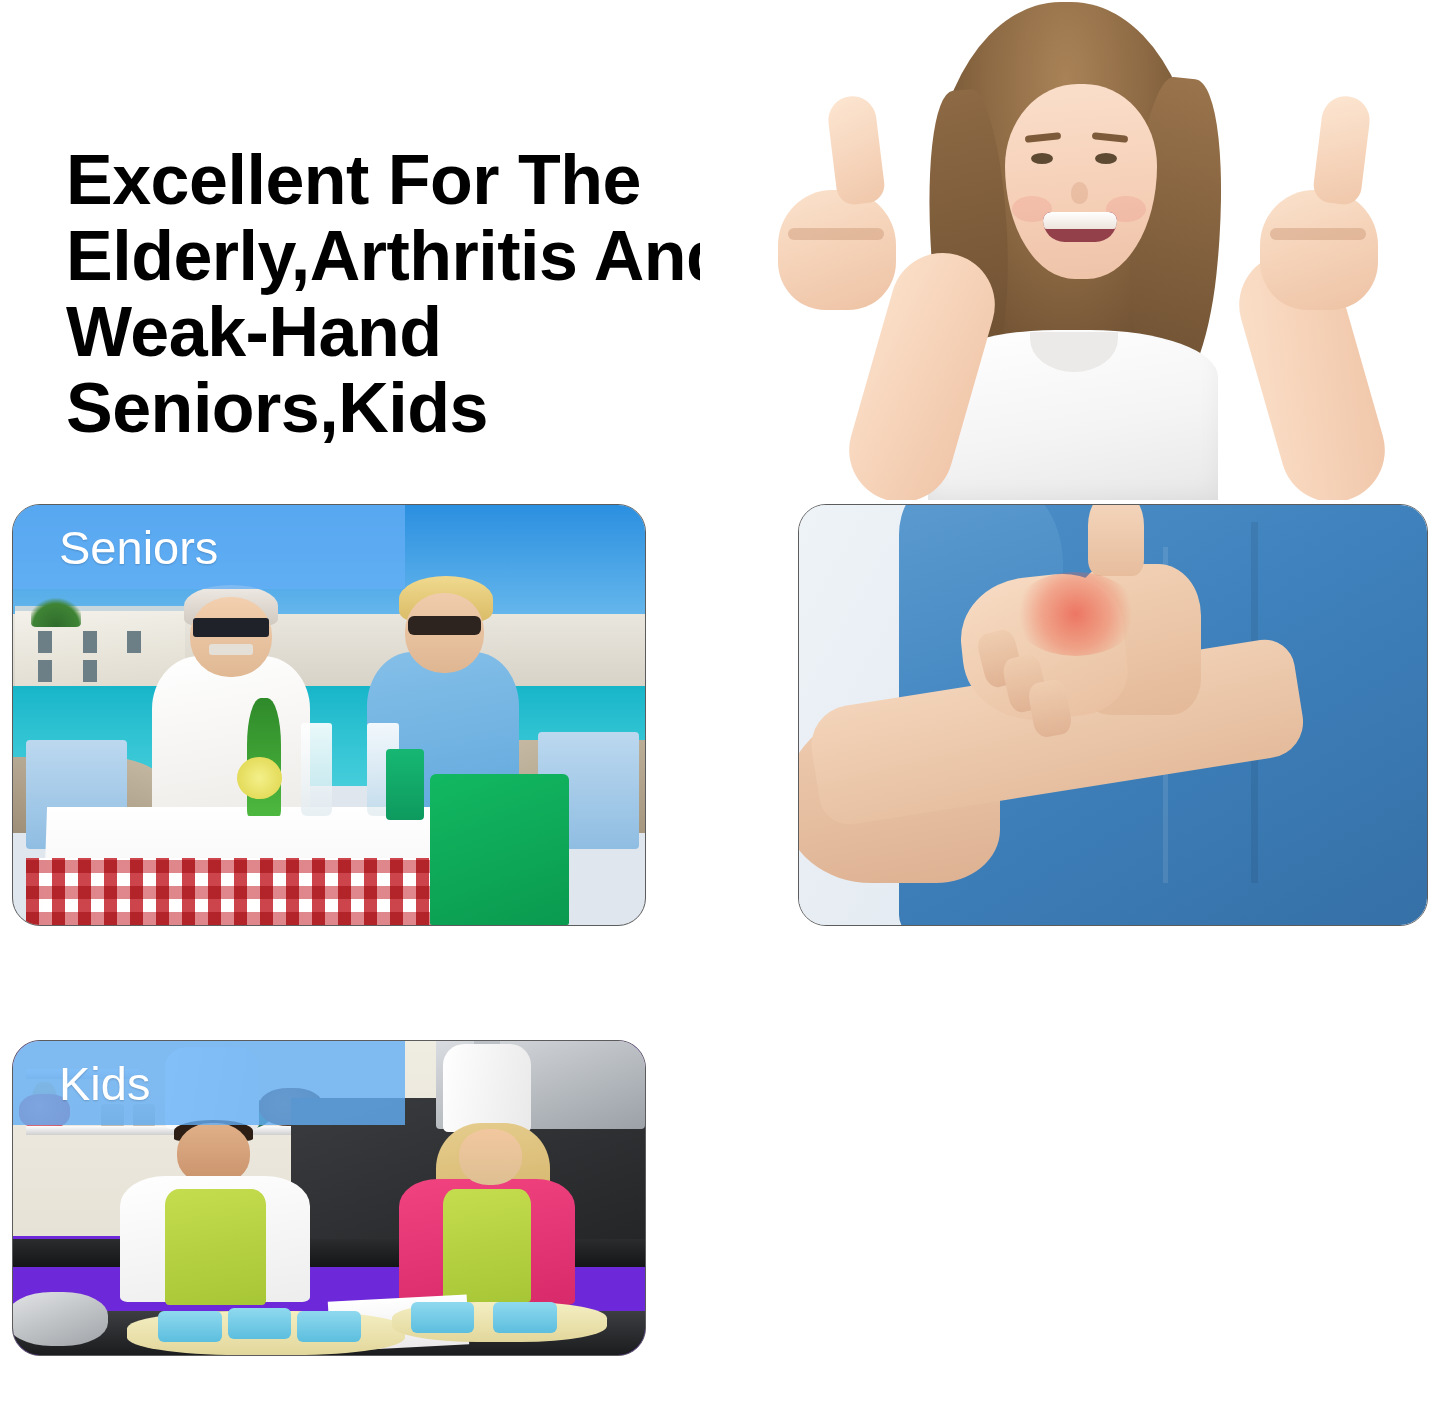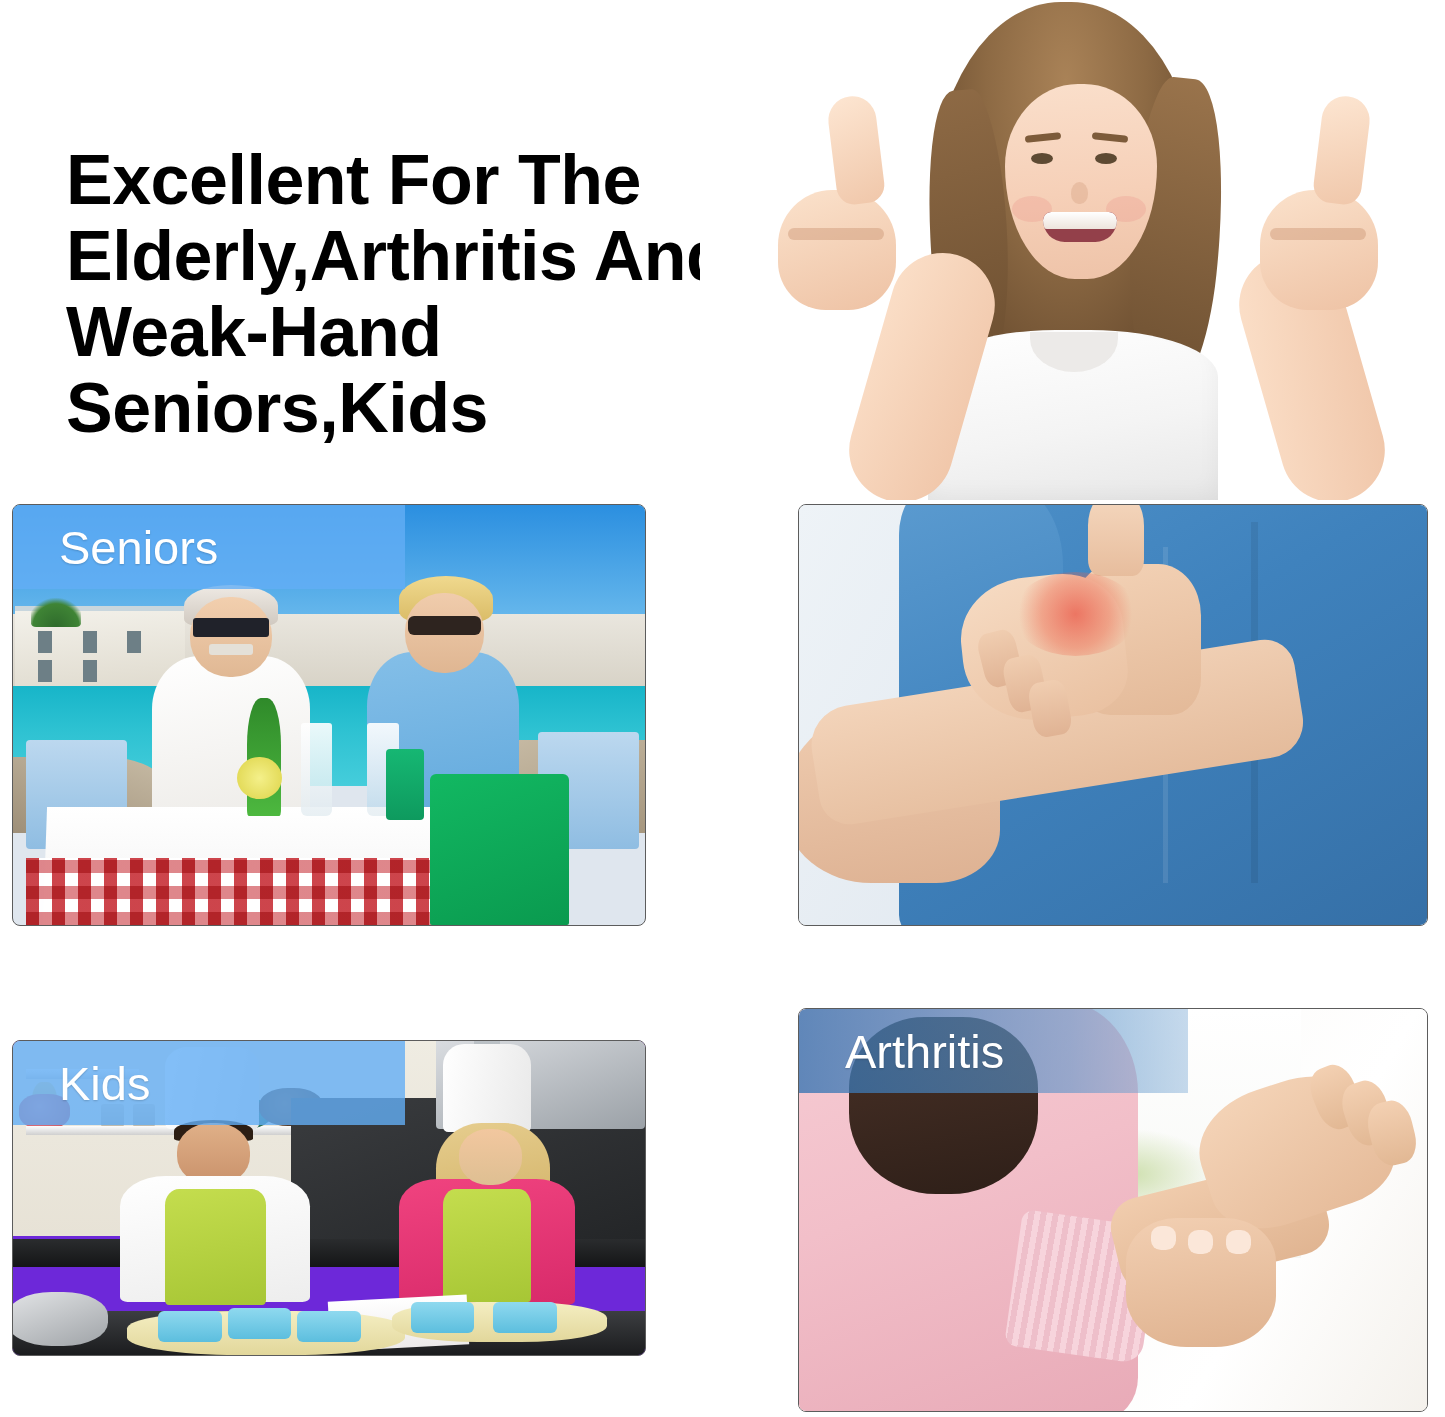--- a/index.html
+++ b/index.html
@@ -72,21 +72,21 @@
     background:linear-gradient(160deg,#fde6d2,#f0c7aa); border-radius:24px 24px 18px 18px; }
   .hero .thumb.l { left:132px; top:96px; transform:rotate(-7deg); }
   .hero .thumb.r { left:618px; top:96px; transform:rotate(7deg); }
   .hero .knuck { position:absolute; width:96px; height:12px; background:rgba(205,150,118,.45); border-radius:8px; }
   .hero .knuck.l { left:88px; top:228px; }
   .hero .knuck.r { left:570px; top:228px; }
 
   
   .panel {
     position:absolute; overflow:hidden;
-    border-radius:8px;
+    border-radius:28px;
     border:1px solid #5c5c5c;
     background:#dfe6ee;
   }
   .panel .photo { position:absolute; inset:0; }
   .badge {
     position:absolute; left:0; top:0; height:84px; width:62%;
     background:rgba(99,174,245,.80);
     display:flex; align-items:center;
     z-index:6;
   }
@@ -396,36 +396,14 @@
       <div class="kid-cutter" style="left:45%; top:86%; width:10%; height:10%;"></div>
       <div class="kid-cutter" style="left:63%; top:83%; width:10%; height:10%;"></div>
       <div class="kid-cutter" style="left:76%; top:83%; width:10%; height:10%;"></div>
       <div class="kid-bowl"></div>
     </div>
     <div class="badge">
       <span class="badge-text">Kids</span>
     </div>
   </div>
 
-  <div class="panel" id="p-arthritis">
-    <div class="photo">
-      <div class="art-bg"></div>
-      <div class="art-win"></div>
-      <div class="art-green"></div>
-      <div class="art-sweater"></div>
-      <div class="art-hair"></div>
-      <div class="art-cuff"></div>
-      <div class="art-forearm"></div>
-      <div class="art-hand-open"></div>
-      <div class="art-fing" style="left:82%; top:14%; transform:rotate(-22deg);"></div>
-      <div class="art-fing" style="left:87%; top:18%; transform:rotate(-18deg);"></div>
-      <div class="art-fing" style="left:91%; top:23%; transform:rotate(-14deg);"></div>
-      <div class="art-hand-grip"></div>
-      <div class="art-nail" style="left:56%; top:54%;"></div>
-      <div class="art-nail" style="left:62%; top:55%;"></div>
-      <div class="art-nail" style="left:68%; top:55%;"></div>
-    </div>
-    <div class="badge deep">
-      <span class="badge-text">Arthritis</span>
-    </div>
-  </div>
 
 </div>
 
 </body></html>

